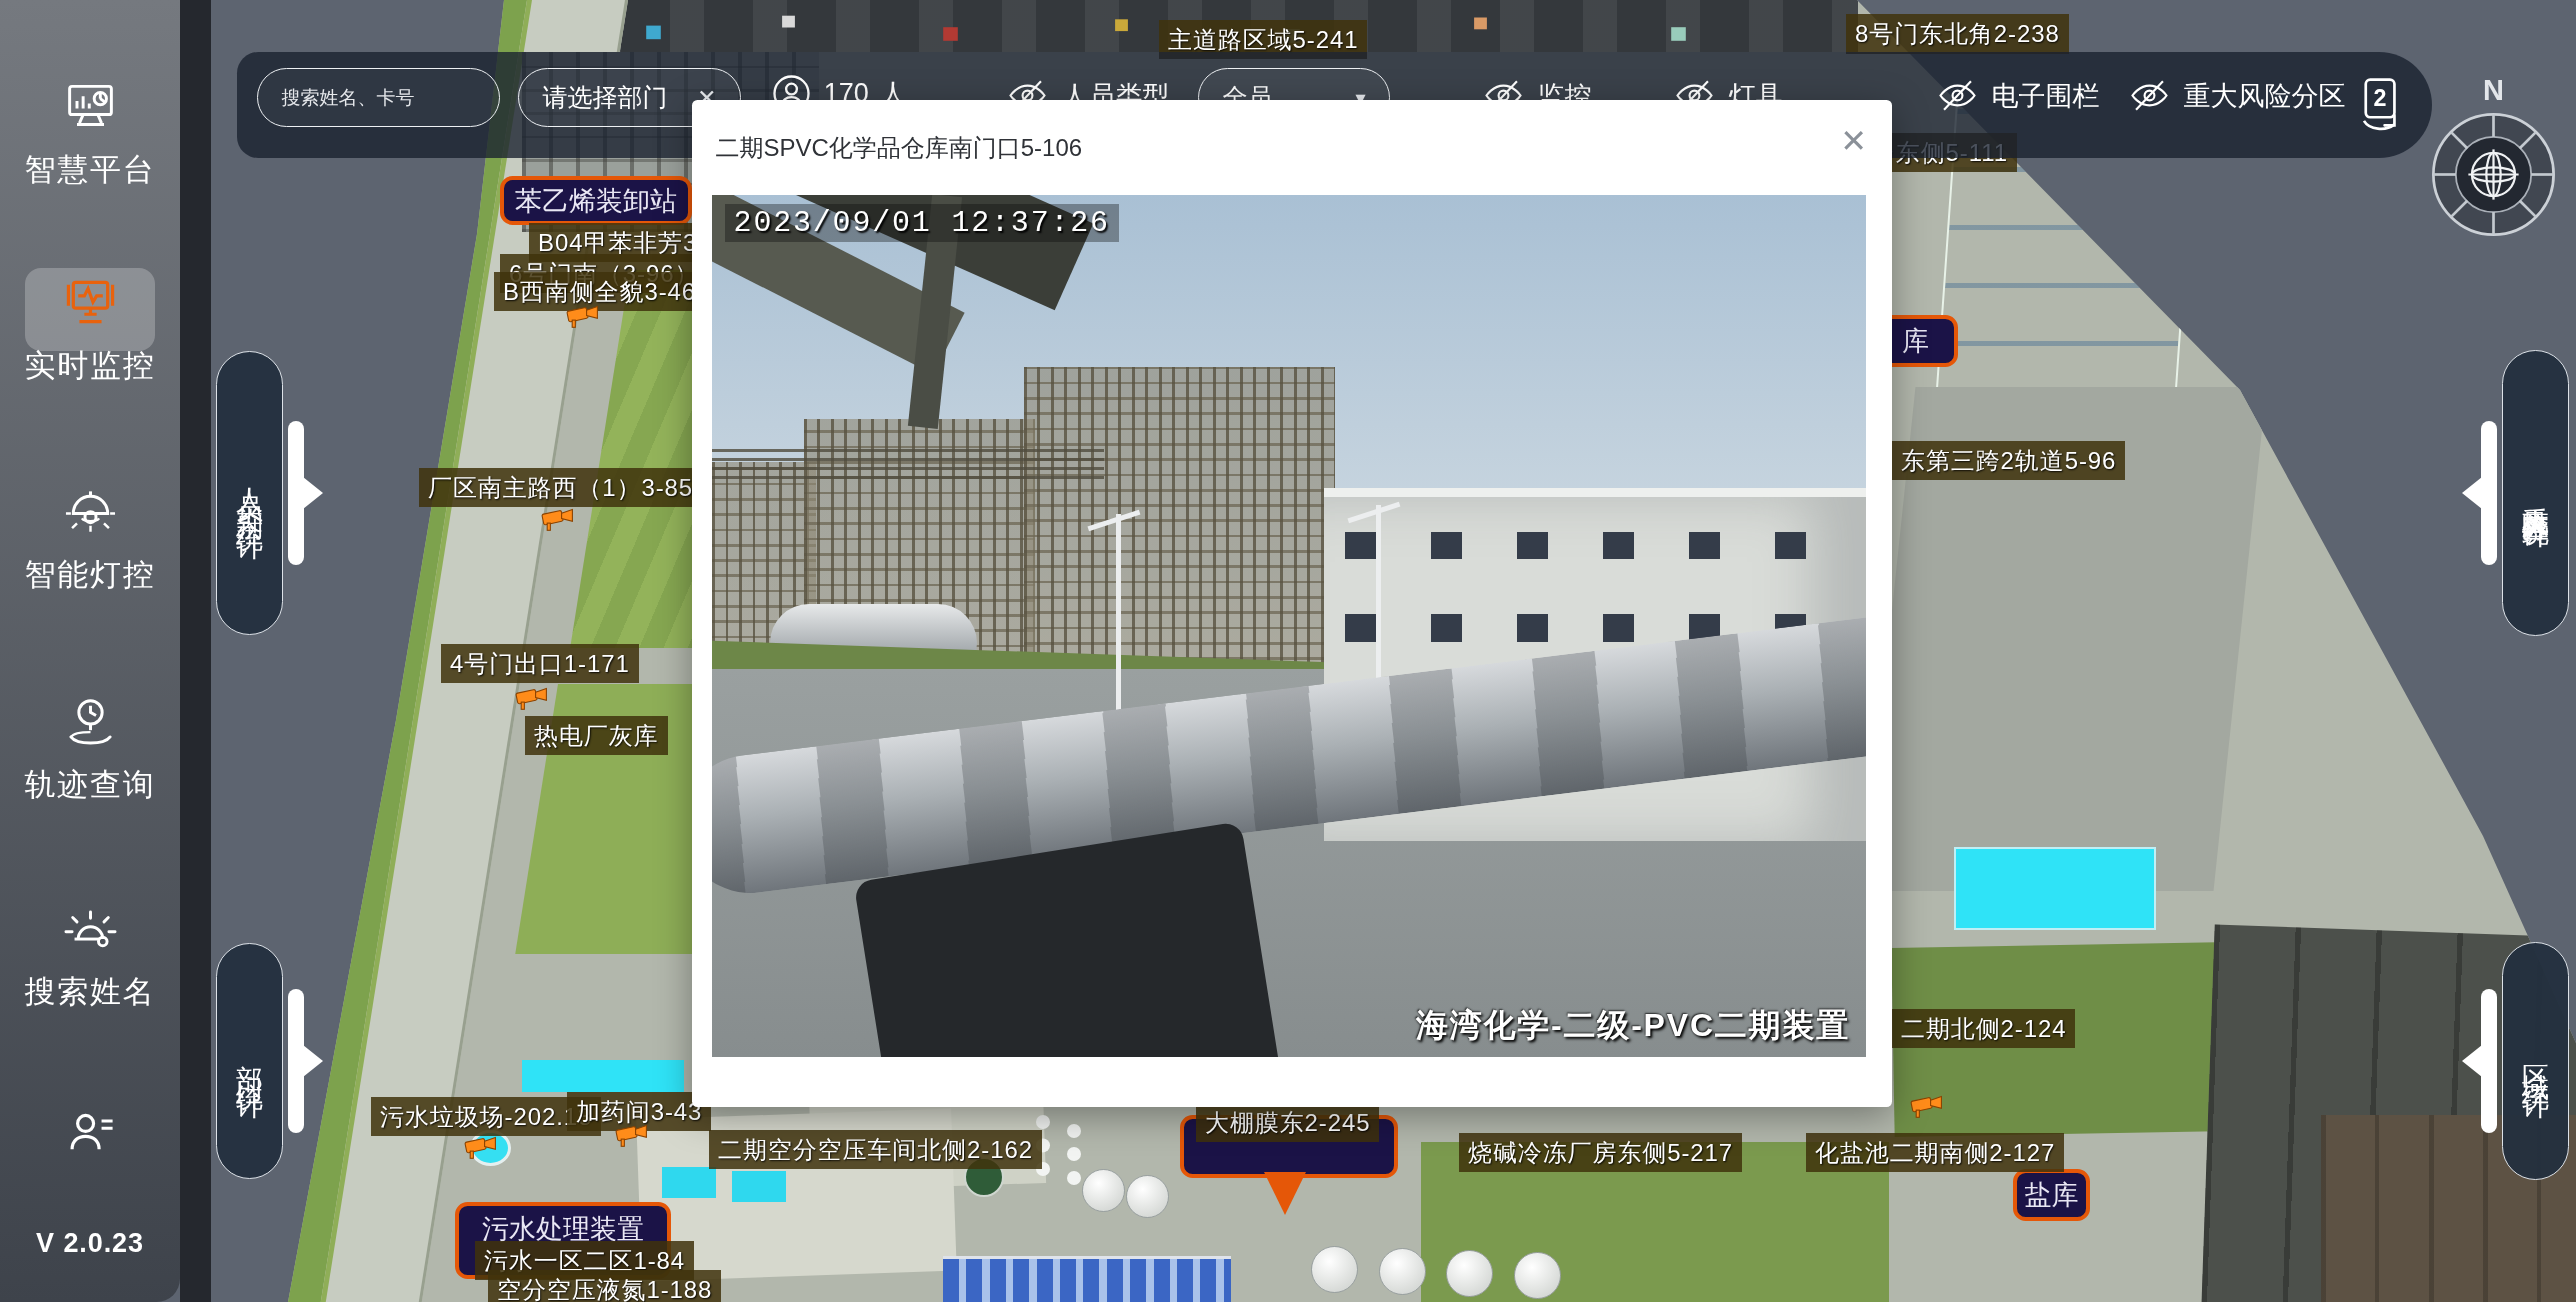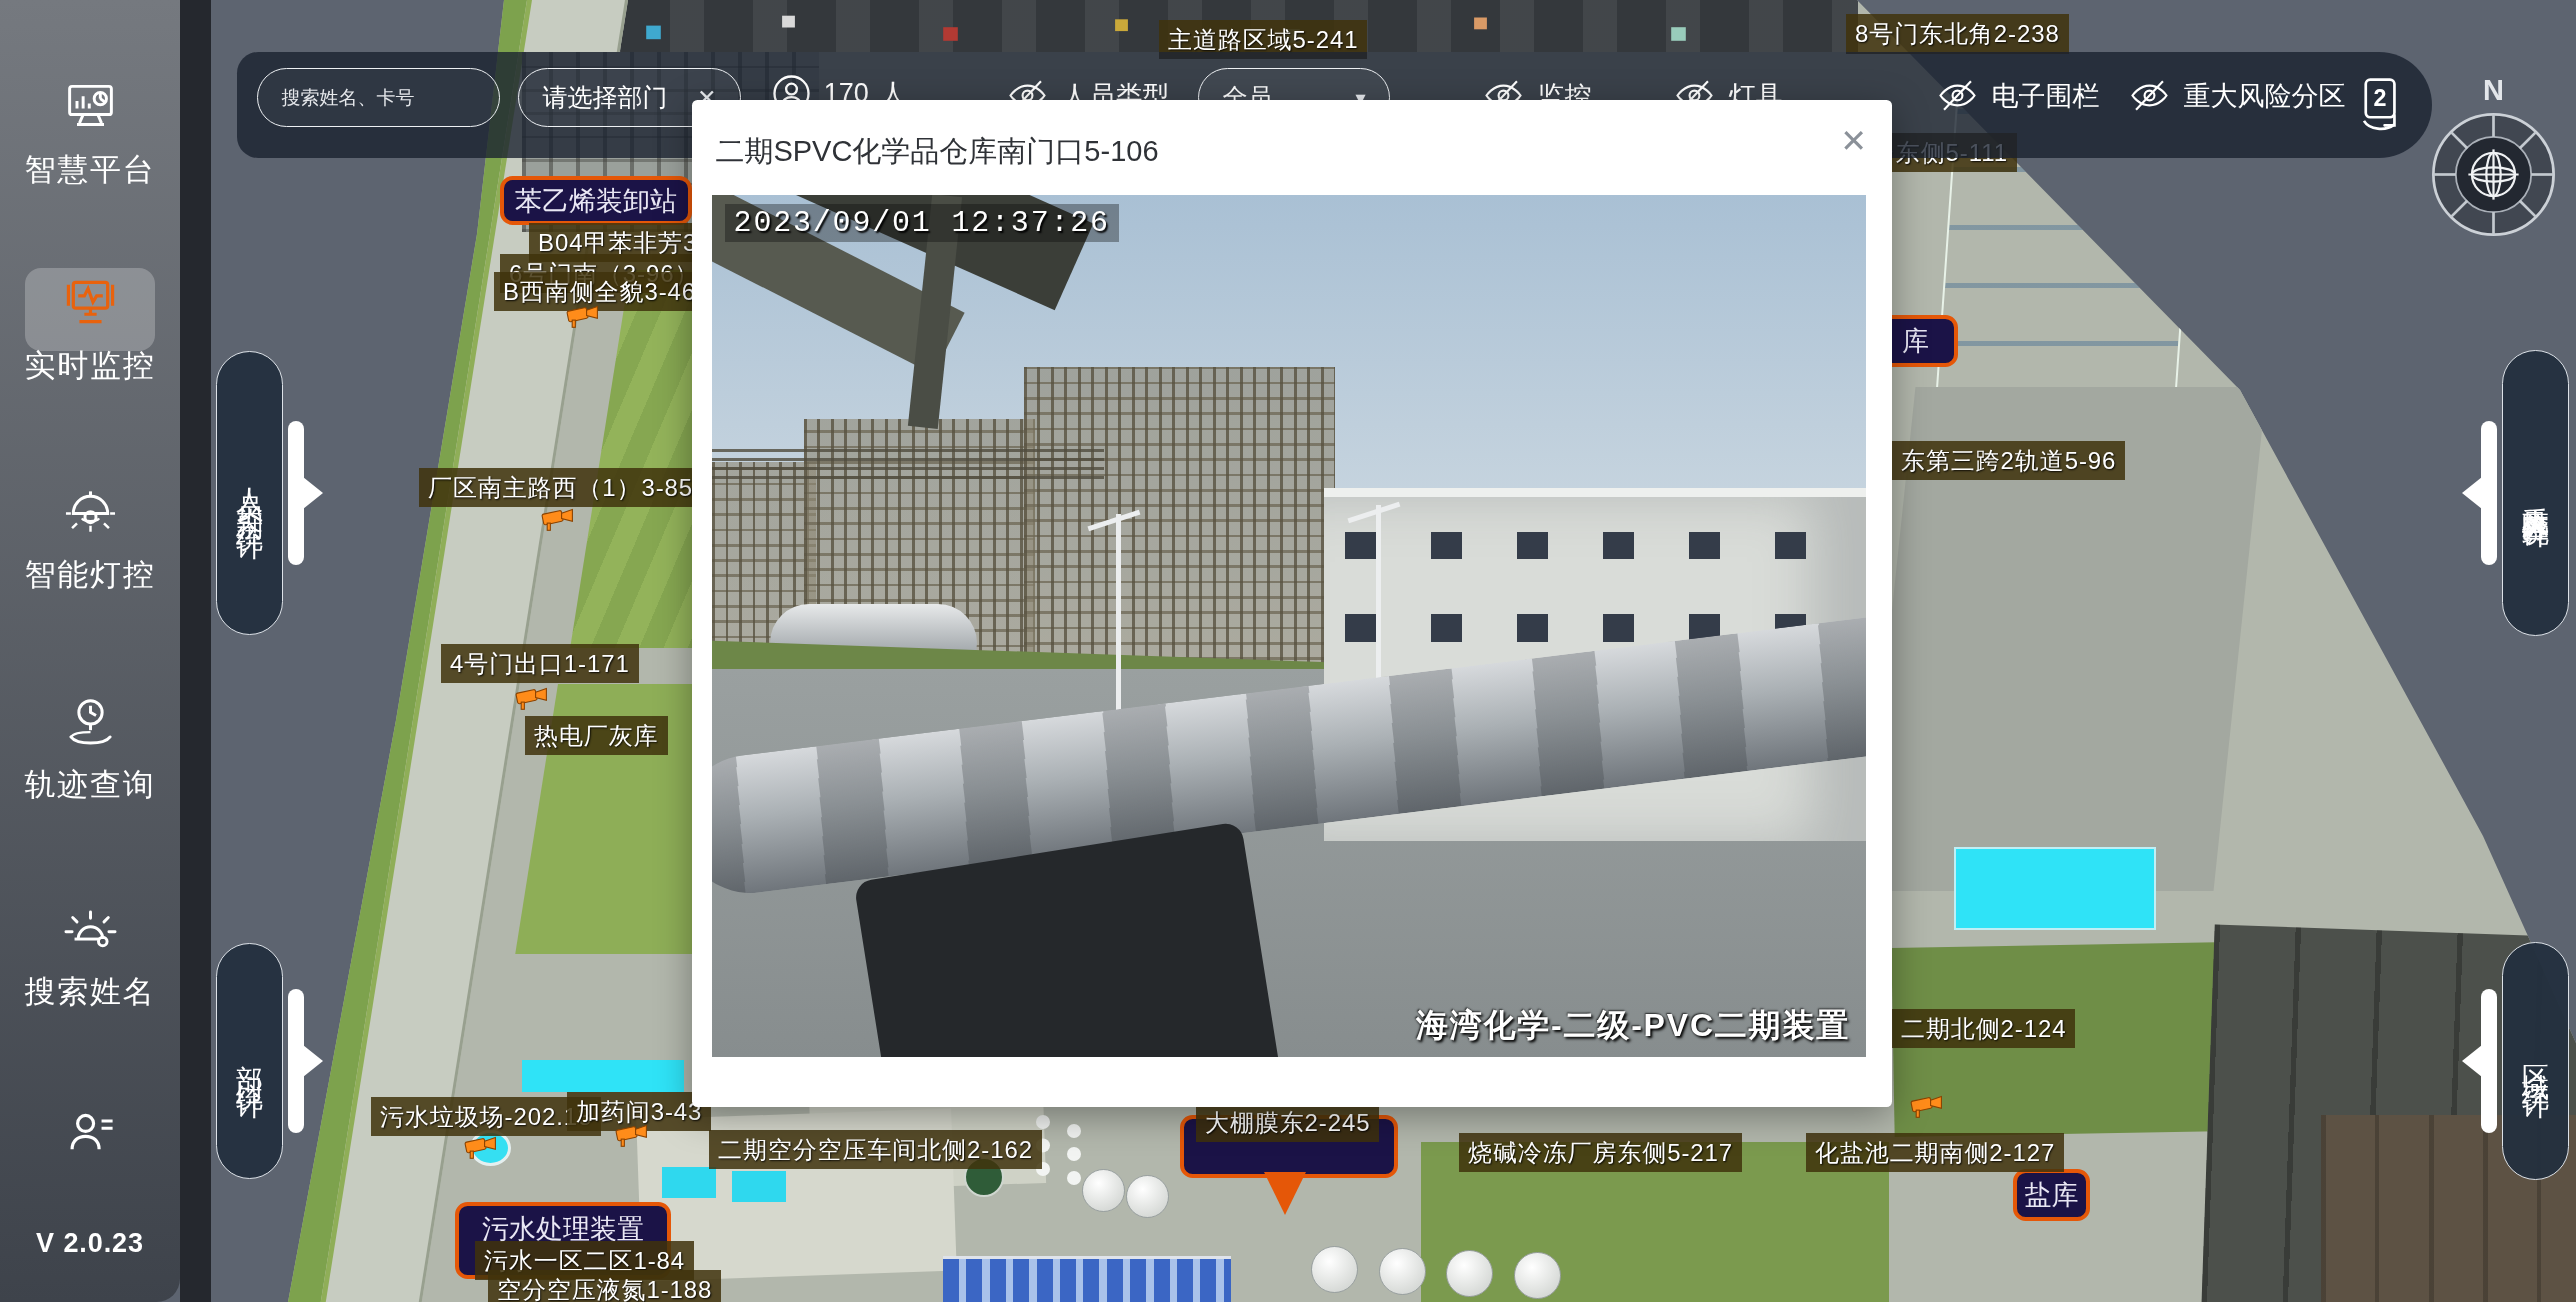--- a/index.html
+++ b/index.html
@@ -108,21 +108,21 @@
   .vtab.left .arrow { right:-21.6px; transform:translateY(-50%); }
   .vtab.left .arrow::after { content:''; position:absolute; left:10.8px; top:50%; transform:translateY(-50%);
     border-top:20px solid transparent; border-bottom:20px solid transparent; border-left:25px solid #fff; }
   .vtab.right .arrow { left:-21.6px; transform:translateY(-50%); }
   .vtab.right .arrow::after { content:''; position:absolute; right:10.8px; top:50%; transform:translateY(-50%);
     border-top:20px solid transparent; border-bottom:20px solid transparent; border-right:25px solid #fff; }
 
   
   .modal { position:absolute; left:692px; top:100px; width:1200px; height:1007px; background:#fff;
     border-radius:5.4px; box-shadow:0 9px 36px rgba(0,0,0,.35); z-index:40; }
-  .modal-title { position:absolute; left:23.4px; top:32px; font-size:29px; color:#2f3237; }
+  .modal-title { position:absolute; left:23.4px; top:32px; font-size:24px; color:#2f3237; }
   .modal-close { position:absolute; right:25px; top:25px; font-size:32px; color:#8b9199; cursor:pointer; line-height:1; }
   .cam { position:absolute; left:20px; top:95px; width:1154px; height:862px; overflow:hidden;
     background:linear-gradient(180deg,#a9c0d4 0%,#cfdae2 46%,#dadfe2 56%);padding-left:36px; }
   .cam > div { position:absolute; }
   .tower { background-image:
       repeating-linear-gradient(90deg, rgba(92,86,68,.85) 0 2.7px, rgba(150,144,124,.30) 2.7px 13.5px),
       repeating-linear-gradient(0deg, rgba(92,86,68,.75) 0 2.7px, transparent 2.7px 15.3px);
     background-color:rgba(138,130,110,.45); }
   .t1 { left:8%; top:26%; width:20%; height:30%; }
   .t2 { left:27%; top:20%; width:27%; height:41%; }

